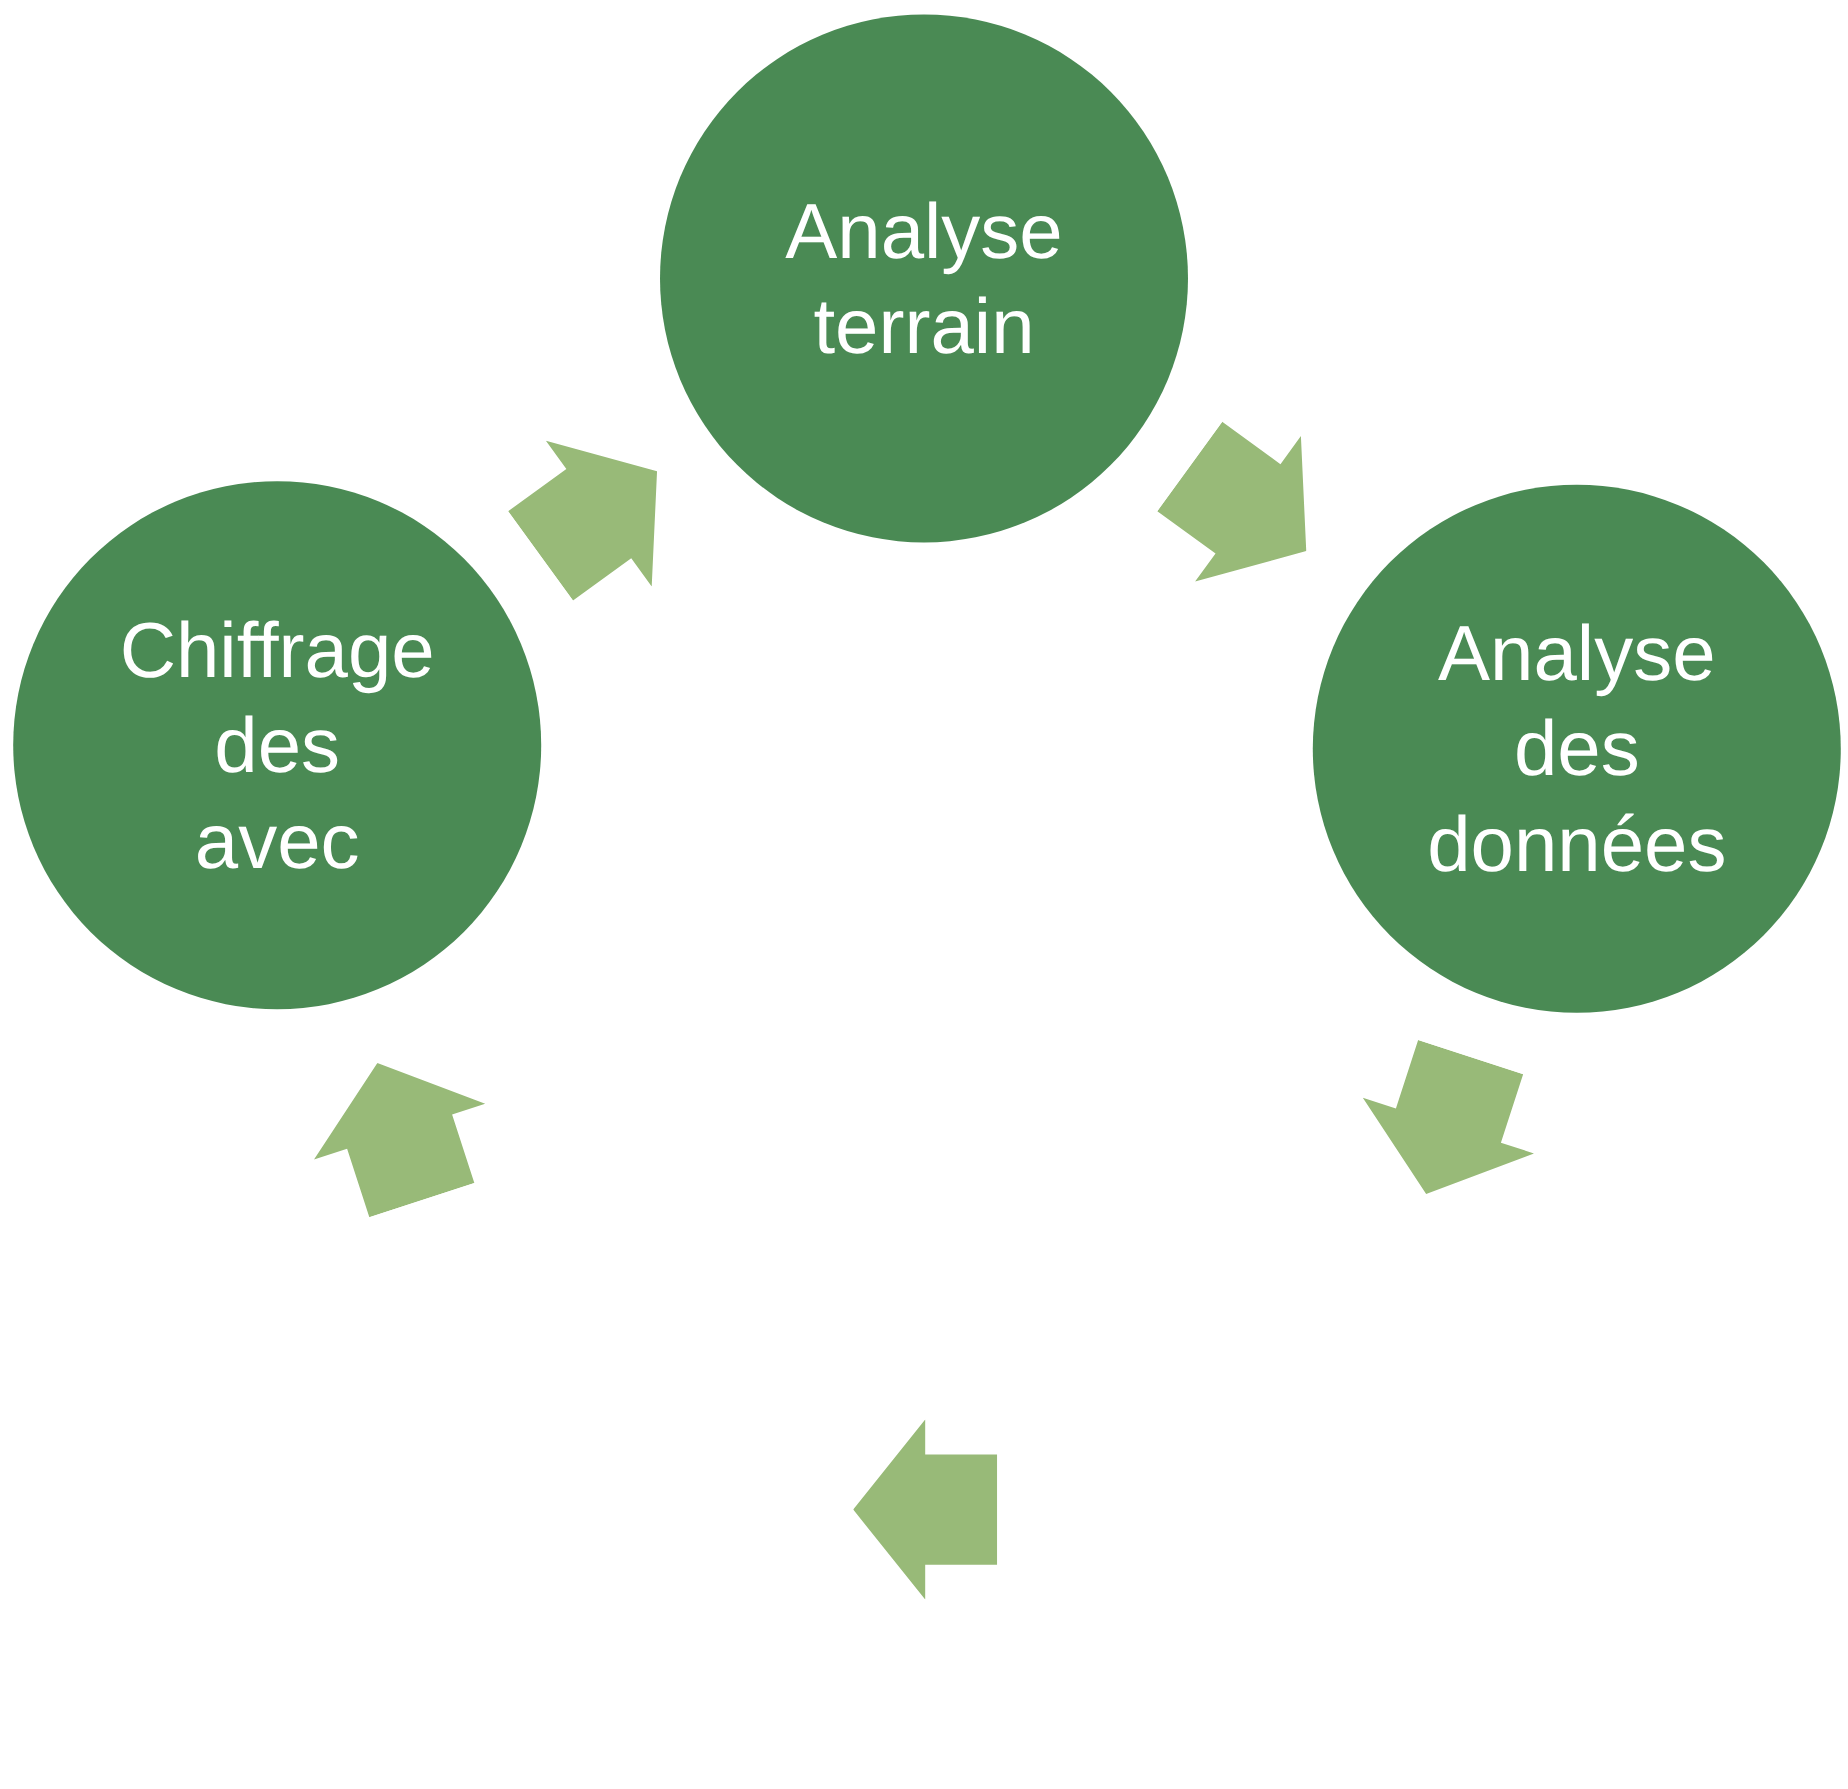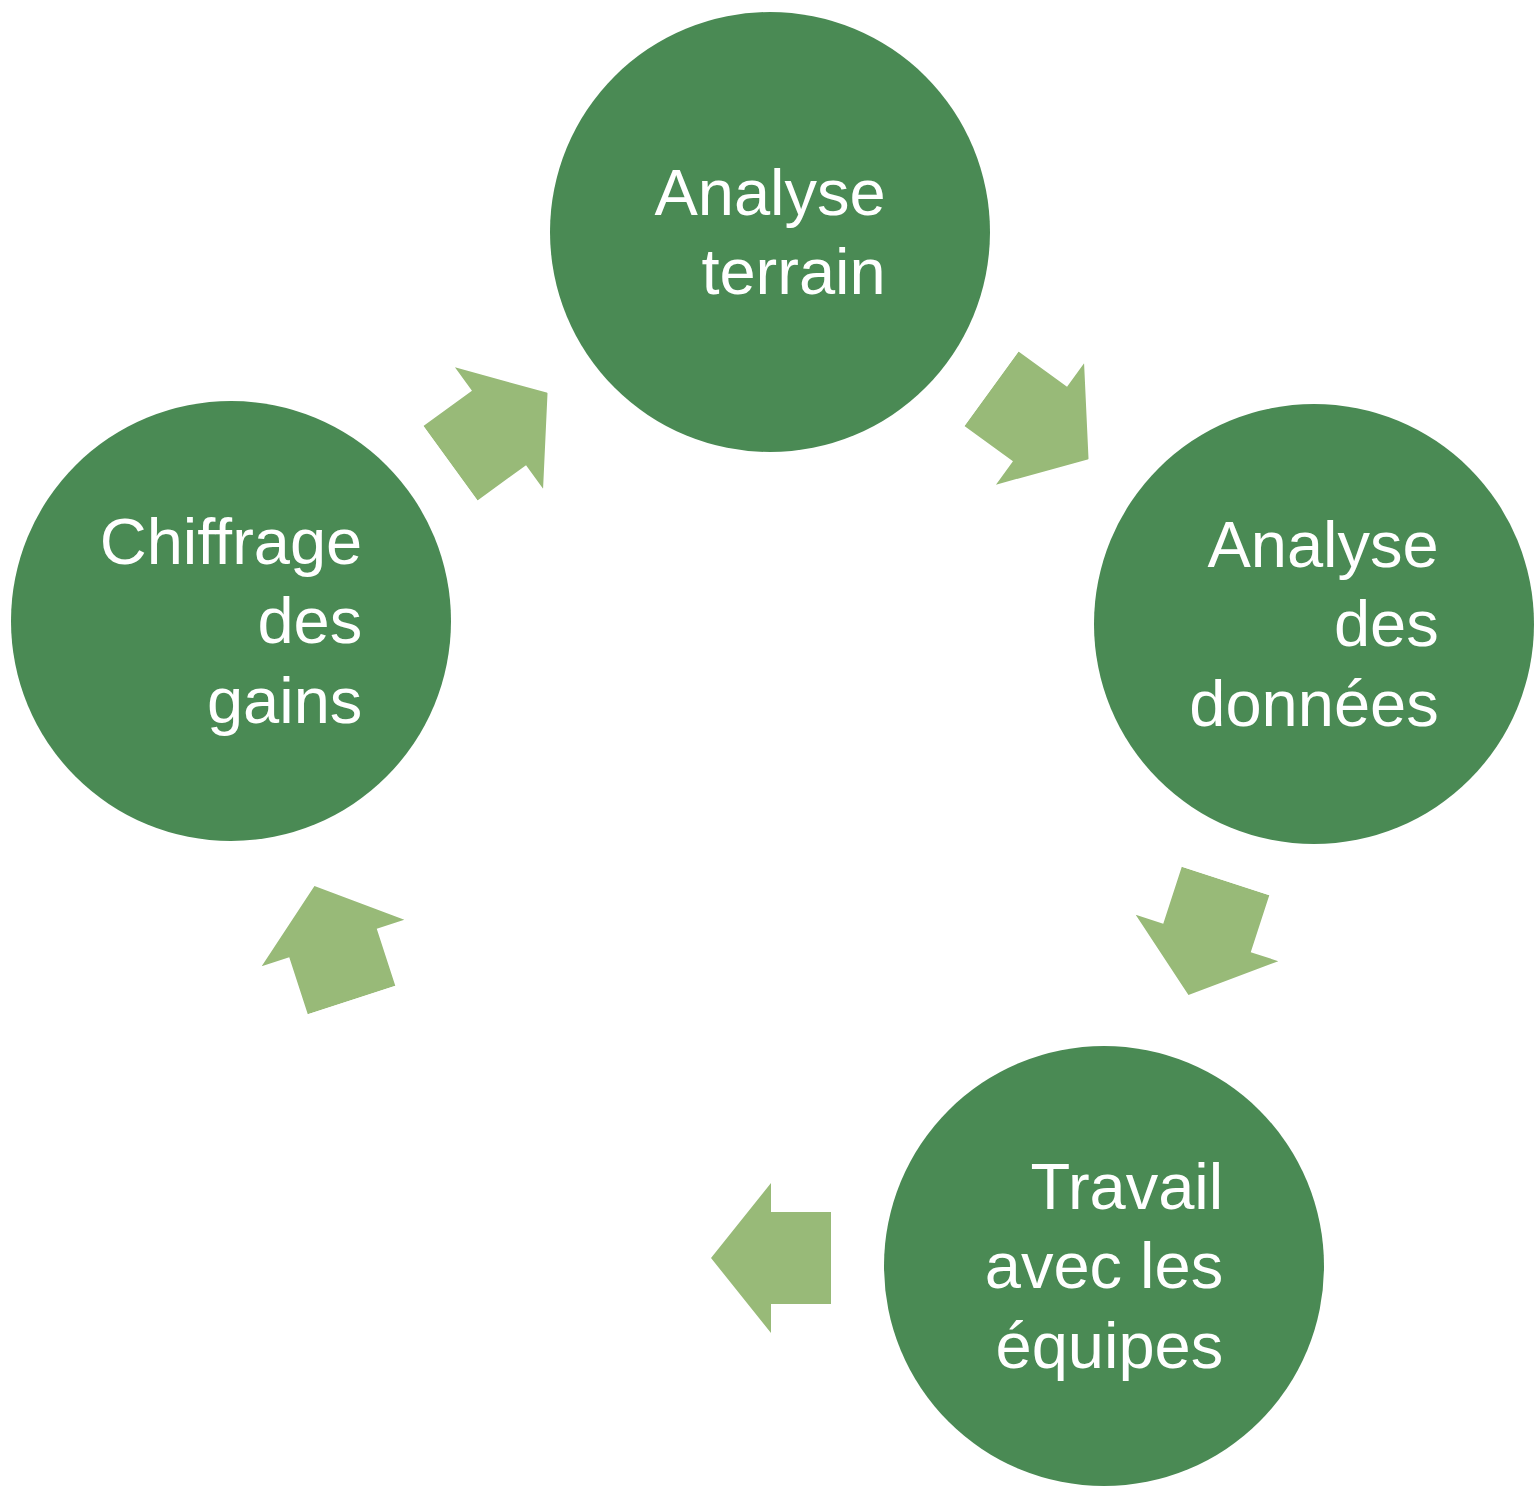--- a/index.html
+++ b/index.html
@@ -17,21 +17,21 @@
   }
   .step-circle {
     position: absolute;
     width: 440px;
     height: 440px;
     border-radius: 50%;
     background: #4a8a54;
     display: flex;
     align-items: center;
     justify-content: center;
-    text-align: right;
+    text-align: center;
   }
   .step-label {
     color: #ffffff;
     font-size: 65px;
     line-height: 1.22;
     white-space: pre-line;
     font-weight: 400;
   }
   .arrow {
     position: absolute;
@@ -61,31 +61,26 @@
     <span class="step-label" style="color: rgb(255, 255, 255);">Analyse
 terrain</span>
   </div>
 
   <div class="step-circle c-right" style="background-color: rgb(74, 138, 84);">
     <span class="step-label" style="color: rgb(255, 255, 255);">Analyse
 des
 données</span>
   </div>
 
-  <div class="step-circle c-bottom-right" style="background-color: rgb(74, 138, 84);">
-    <span class="step-label" style="color: rgb(255, 255, 255);">Travail
-avec les
-équipes</span>
-  </div>
 
 
   <div class="step-circle c-left" style="background-color: rgb(74, 138, 84);">
     <span class="step-label" style="color: rgb(255, 255, 255);">Chiffrage
 des
-gains</span>
+avec</span>
   </div>
 
   <svg class="arrow a-top-right" viewBox="0 0 120 150">
     <polygon points="0,29 60,29 60,0 120,75 60,150 60,121 0,121" fill="#98ba78"></polygon>
   </svg>
 
   <svg class="arrow a-right" viewBox="0 0 120 150">
     <polygon points="0,29 60,29 60,0 120,75 60,150 60,121 0,121" fill="#98ba78"></polygon>
   </svg>
 

